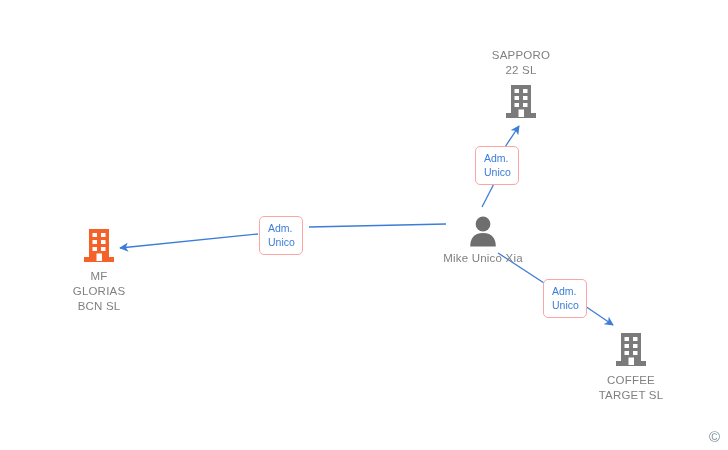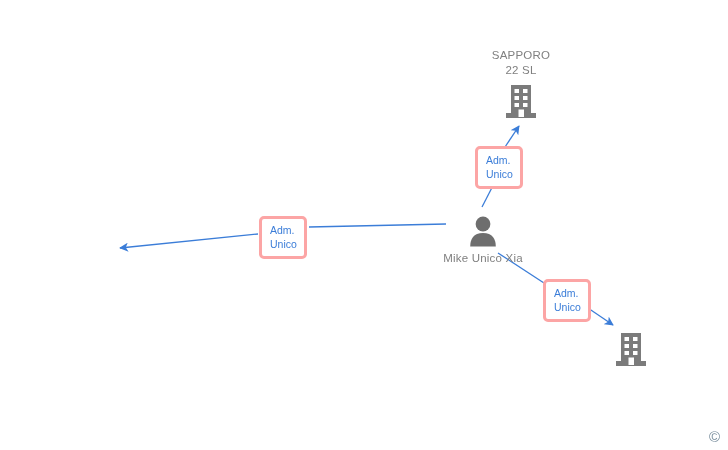--- a/index.html
+++ b/index.html
@@ -55,21 +55,21 @@
 
   
   .bld { display: block; }
 
   
   .person { display: block; }
 
   
   .rel {
     position: absolute;
-    border: 3px solid #fca5a5;
+    border: 1px solid #fca5a5;
     border-radius: 5px;
     background: #ffffff;
     color: #3b7dd8;
     font-size: 10.5px;
     line-height: 14px;
     padding: 4px 7px 5px 8px;
     text-align: left;
     white-space: pre-line;
     z-index: 5;
   }
@@ -139,20 +139,36 @@
       <rect x="10.5" y="6" width="4.5" height="4" fill="#ffffff"></rect>
       <rect x="19" y="6" width="4.5" height="4" fill="#ffffff"></rect>
       <rect x="10.5" y="13" width="4.5" height="4" fill="#ffffff"></rect>
       <rect x="19" y="13" width="4.5" height="4" fill="#ffffff"></rect>
       <rect x="10.5" y="20" width="4.5" height="4" fill="#ffffff"></rect>
       <rect x="19" y="20" width="4.5" height="4" fill="#ffffff"></rect>
       <rect x="14.5" y="26.5" width="5.5" height="7.5" fill="#ffffff"></rect>
     </svg>
   </div>
 
+  <div class="node" style="left:99px; top:227px;">
+    <svg class="bld" width="34" height="38" viewBox="0 0 34 38" xmlns="http://www.w3.org/2000/svg">
+      <rect x="7" y="2" width="20" height="32" fill="#f4622a"></rect>
+      <rect x="2" y="30" width="30" height="5" fill="#f4622a"></rect>
+      <rect x="10.5" y="6" width="4.5" height="4" fill="#ffffff"></rect>
+      <rect x="19" y="6" width="4.5" height="4" fill="#ffffff"></rect>
+      <rect x="10.5" y="13" width="4.5" height="4" fill="#ffffff"></rect>
+      <rect x="19" y="13" width="4.5" height="4" fill="#ffffff"></rect>
+      <rect x="10.5" y="20" width="4.5" height="4" fill="#ffffff"></rect>
+      <rect x="19" y="20" width="4.5" height="4" fill="#ffffff"></rect>
+      <rect x="14.5" y="26.5" width="5.5" height="7.5" fill="#ffffff"></rect>
+    </svg>
+    <div class="node-label node-label-below">MF
+GLORIAS
+BCN  SL</div>
+  </div>
 
   <div class="node" style="left:483px; top:215px;">
     <svg class="person" width="30" height="32" viewBox="0 0 30 32" xmlns="http://www.w3.org/2000/svg">
       <circle cx="15" cy="9" r="7.4" fill="#6e6e6e"></circle>
       <path d="M 15 18 C 5.5 18 2.2 24.3 2.2 31.5 L 27.8 31.5 C 27.8 24.3 24.5 18 15 18 Z" fill="#6e6e6e"></path>
     </svg>
     <div class="node-label node-label-below">Mike Unico Xia</div>
   </div>
 
   <div class="node" style="left:631px; top:331px;">
@@ -160,20 +176,22 @@
       <rect x="7" y="2" width="20" height="32" fill="#7b7b7b"></rect>
       <rect x="2" y="30" width="30" height="5" fill="#7b7b7b"></rect>
       <rect x="10.5" y="6" width="4.5" height="4" fill="#ffffff"></rect>
       <rect x="19" y="6" width="4.5" height="4" fill="#ffffff"></rect>
       <rect x="10.5" y="13" width="4.5" height="4" fill="#ffffff"></rect>
       <rect x="19" y="13" width="4.5" height="4" fill="#ffffff"></rect>
       <rect x="10.5" y="20" width="4.5" height="4" fill="#ffffff"></rect>
       <rect x="19" y="20" width="4.5" height="4" fill="#ffffff"></rect>
       <rect x="14.5" y="26.5" width="5.5" height="7.5" fill="#ffffff"></rect>
     </svg>
+    <div class="node-label node-label-below">COFFEE
+TARGET  SL</div>
   </div>
 
   <div class="rel" style="left:475px; top:146px;">Adm.
 Unico</div>
 
   <div class="rel" style="left:259px; top:216px;">Adm.
 Unico</div>
 
   <div class="rel" style="left:543px; top:279px;">Adm.
 Unico</div>

